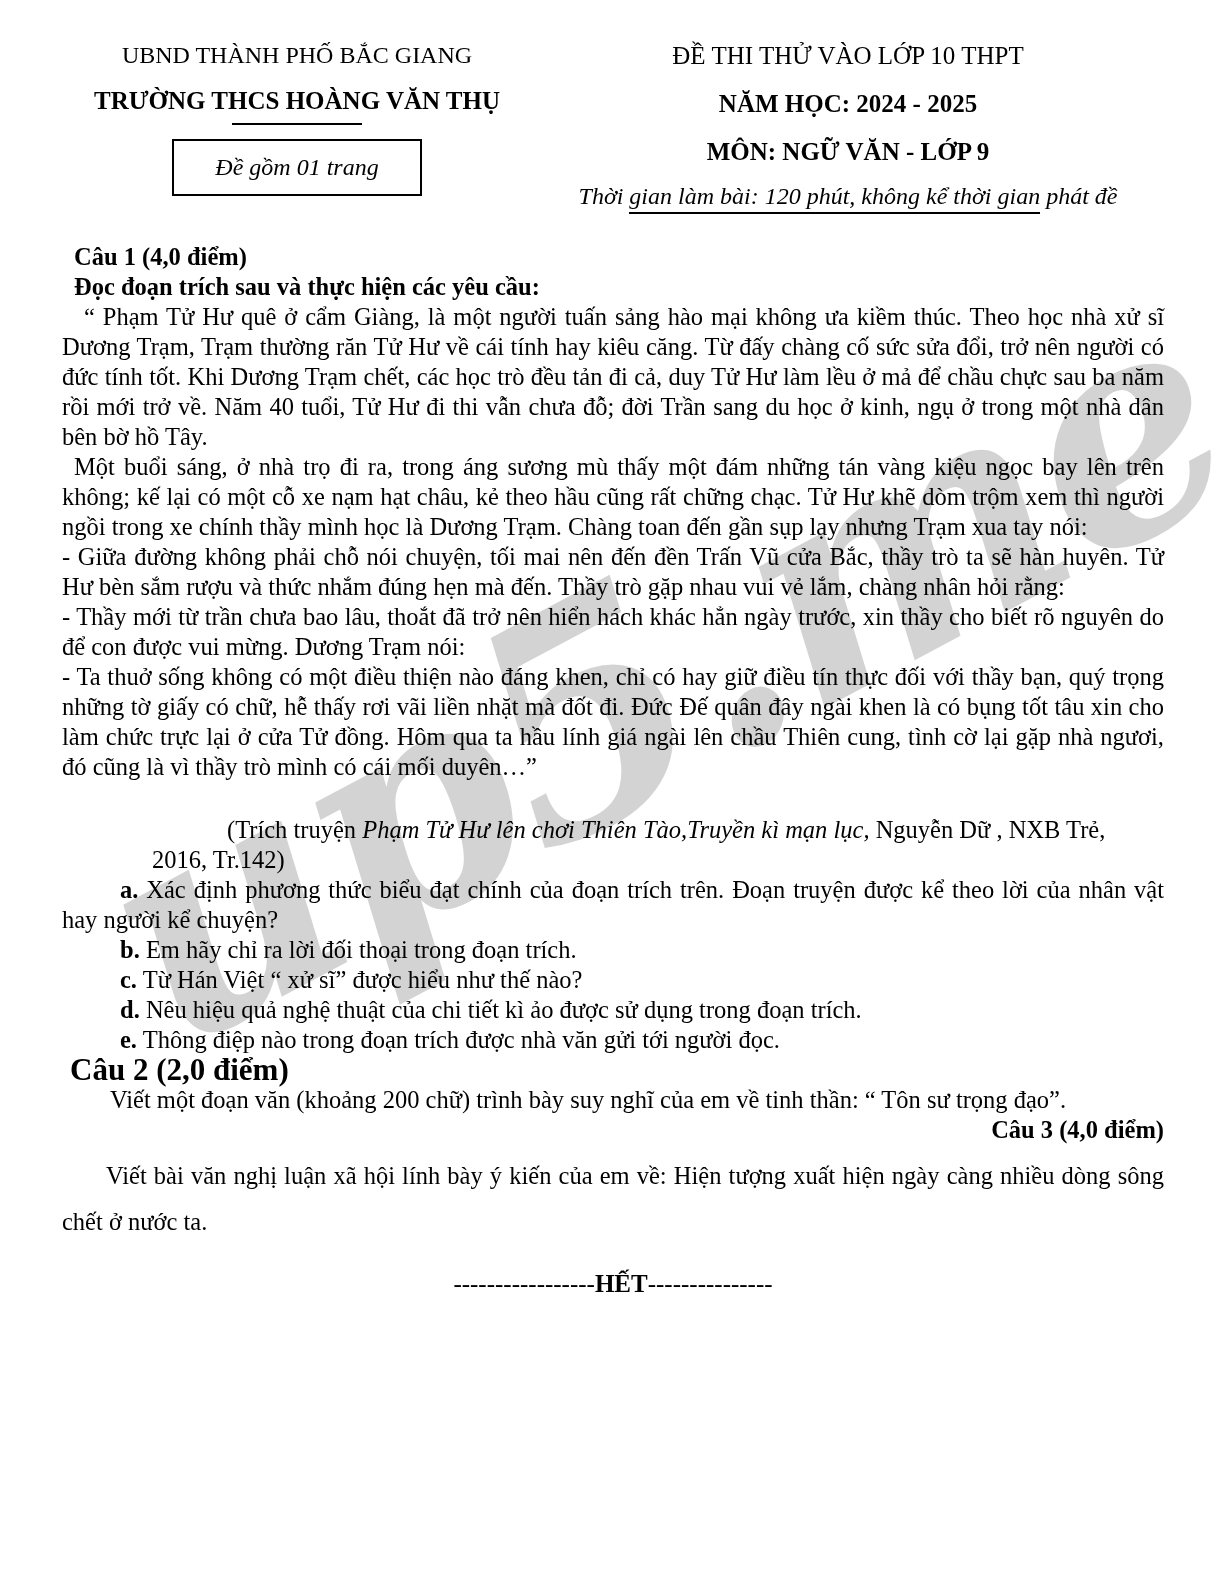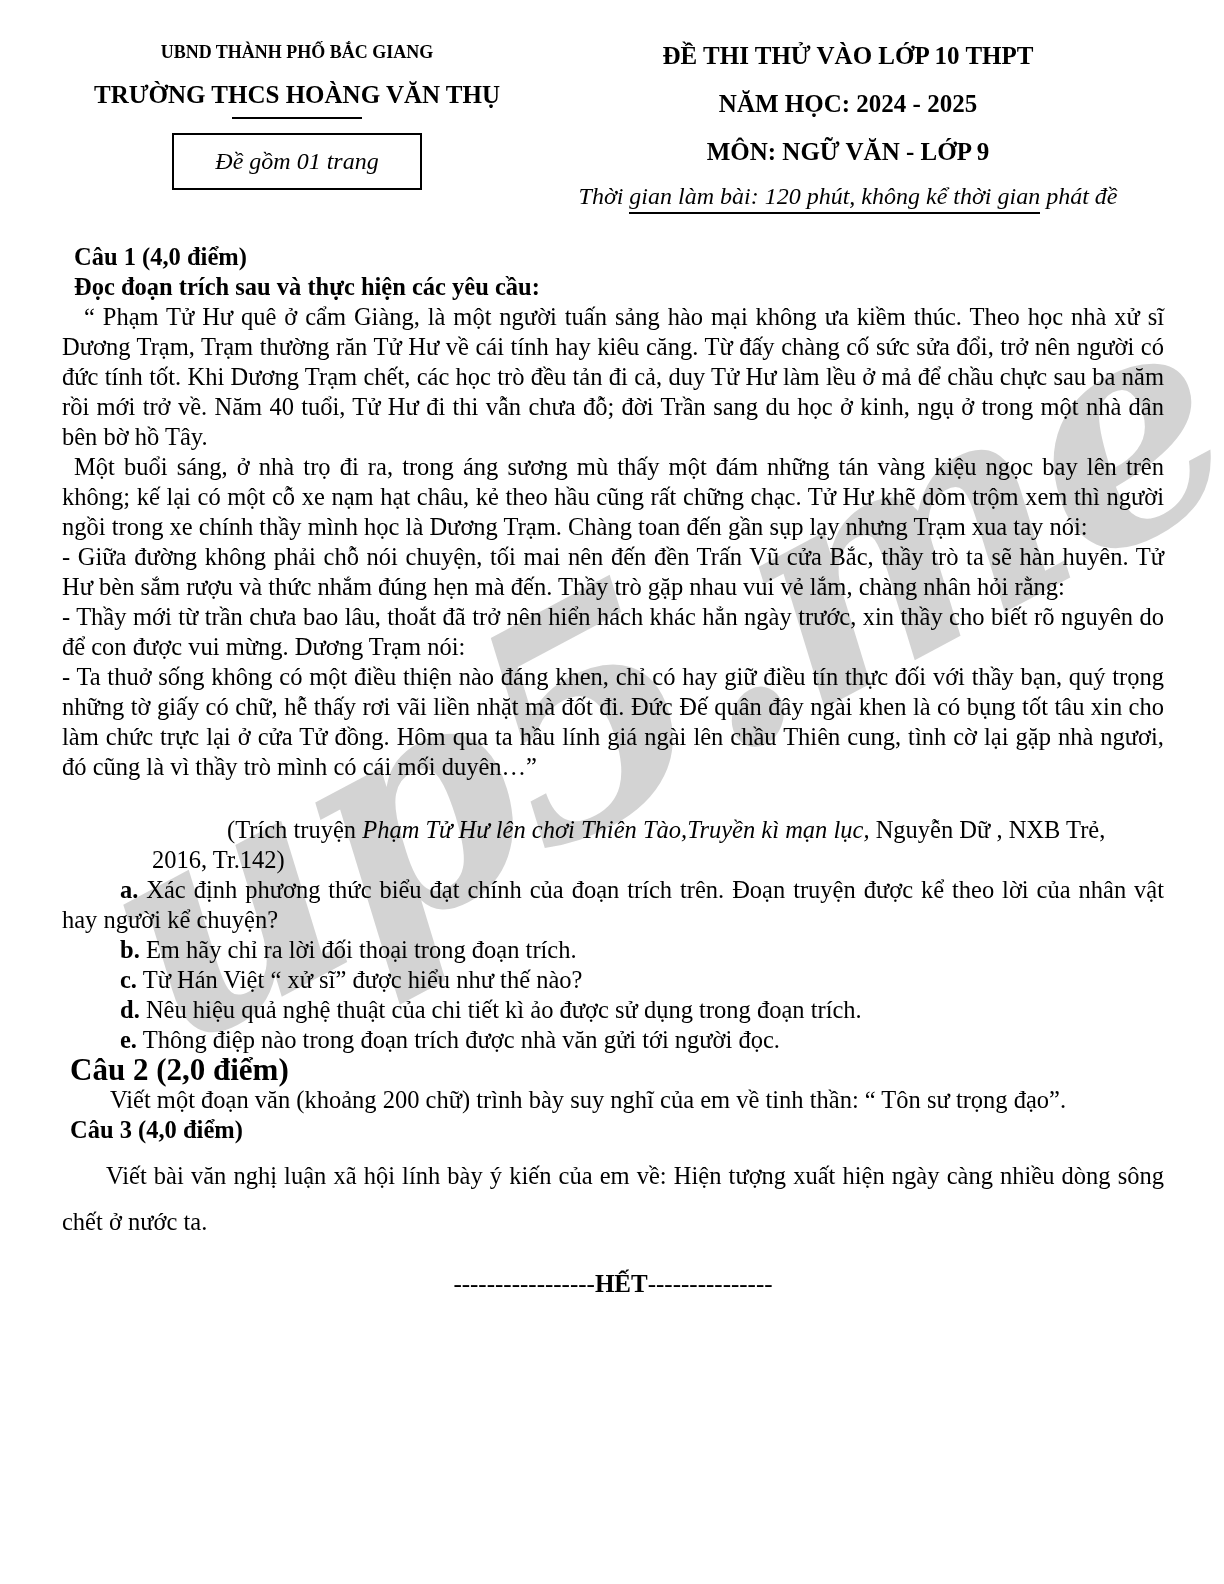--- a/index.html
+++ b/index.html
@@ -29,51 +29,51 @@
     user-select:none;
     white-space:nowrap;
   }
   .content {
     position:absolute; inset:0;
     padding:42px 60px 0 62px;
     z-index:1;
   }
   .header { display:flex; }
   .h-left { width:470px; text-align:center; }
-  .h-left .line1 { font-weight:bold; font-size:18px; }
+  .h-left .line1 { font-weight:normal; font-size:24px; }
   .h-left .line2 { font-weight:bold; font-size:25px; margin-top:18px; }
   .school-rule { width:130px; height:2px; background:#000; margin:8px auto 0 auto; }
   .exam-box {
     width:222px; margin:14px auto 0 auto;
     border:2px solid #000;
     padding:13px 12px;
     font-style:italic; font-size:24px;
   }
   .h-right { flex:1; text-align:center; }
-  .h-right .line1 { font-weight:bold; font-size:25px; }
+  .h-right .line1 { font-weight:normal; font-size:25px; }
   .h-right .line2 { font-weight:bold; font-size:25px; margin-top:20px; }
   .h-right .line3 { font-weight:bold; font-size:25px; margin-top:20px; }
   .h-right .time  { font-style:italic; font-size:24px; margin-top:17px; }
   .time-underline { border-bottom:2px solid #000; padding-bottom:3px; }
 
   .bodytext { font-size:24.5px; line-height:30px; }
   p { margin:0; }
   .bold { font-weight:bold; }
   .cau1-head { font-weight:bold; margin-top:32px; margin-left:12px; font-size:24.5px; }
   .cau1-sub  { font-weight:bold; margin-left:12px; font-size:24.5px; }
   .para { text-align:justify; }
   .p-quote  { text-indent:22px; }
   .p-indent { text-indent:12px; }
   .cite1 { margin-top:33px; text-indent:165px; }
   .cite2 { text-indent:90px; }
   .italic { font-style:italic; }
   .question { text-indent:58px; text-align:justify; }
   .cau2-head { font-weight:bold; margin-left:8px; font-size:31px; }
   .cau2-body { text-indent:48px; }
-  .cau3-head { font-weight:bold; margin-left:8px; font-size:24.5px; }
+  .cau3-head { font-weight:bold; margin-left:8px; font-size:24.5px;text-align:right; }
   .cau3-body { text-indent:44px; line-height:46px; margin-top:8px; text-align:justify; }
   .end-line { text-align:center; margin-top:24px; font-size:25px; }
   .end-line .word { font-weight:bold; }
 </style>
 </head>
 <body>
 
 <div class="page">
 
   <div class="watermark">up5.me</div>

